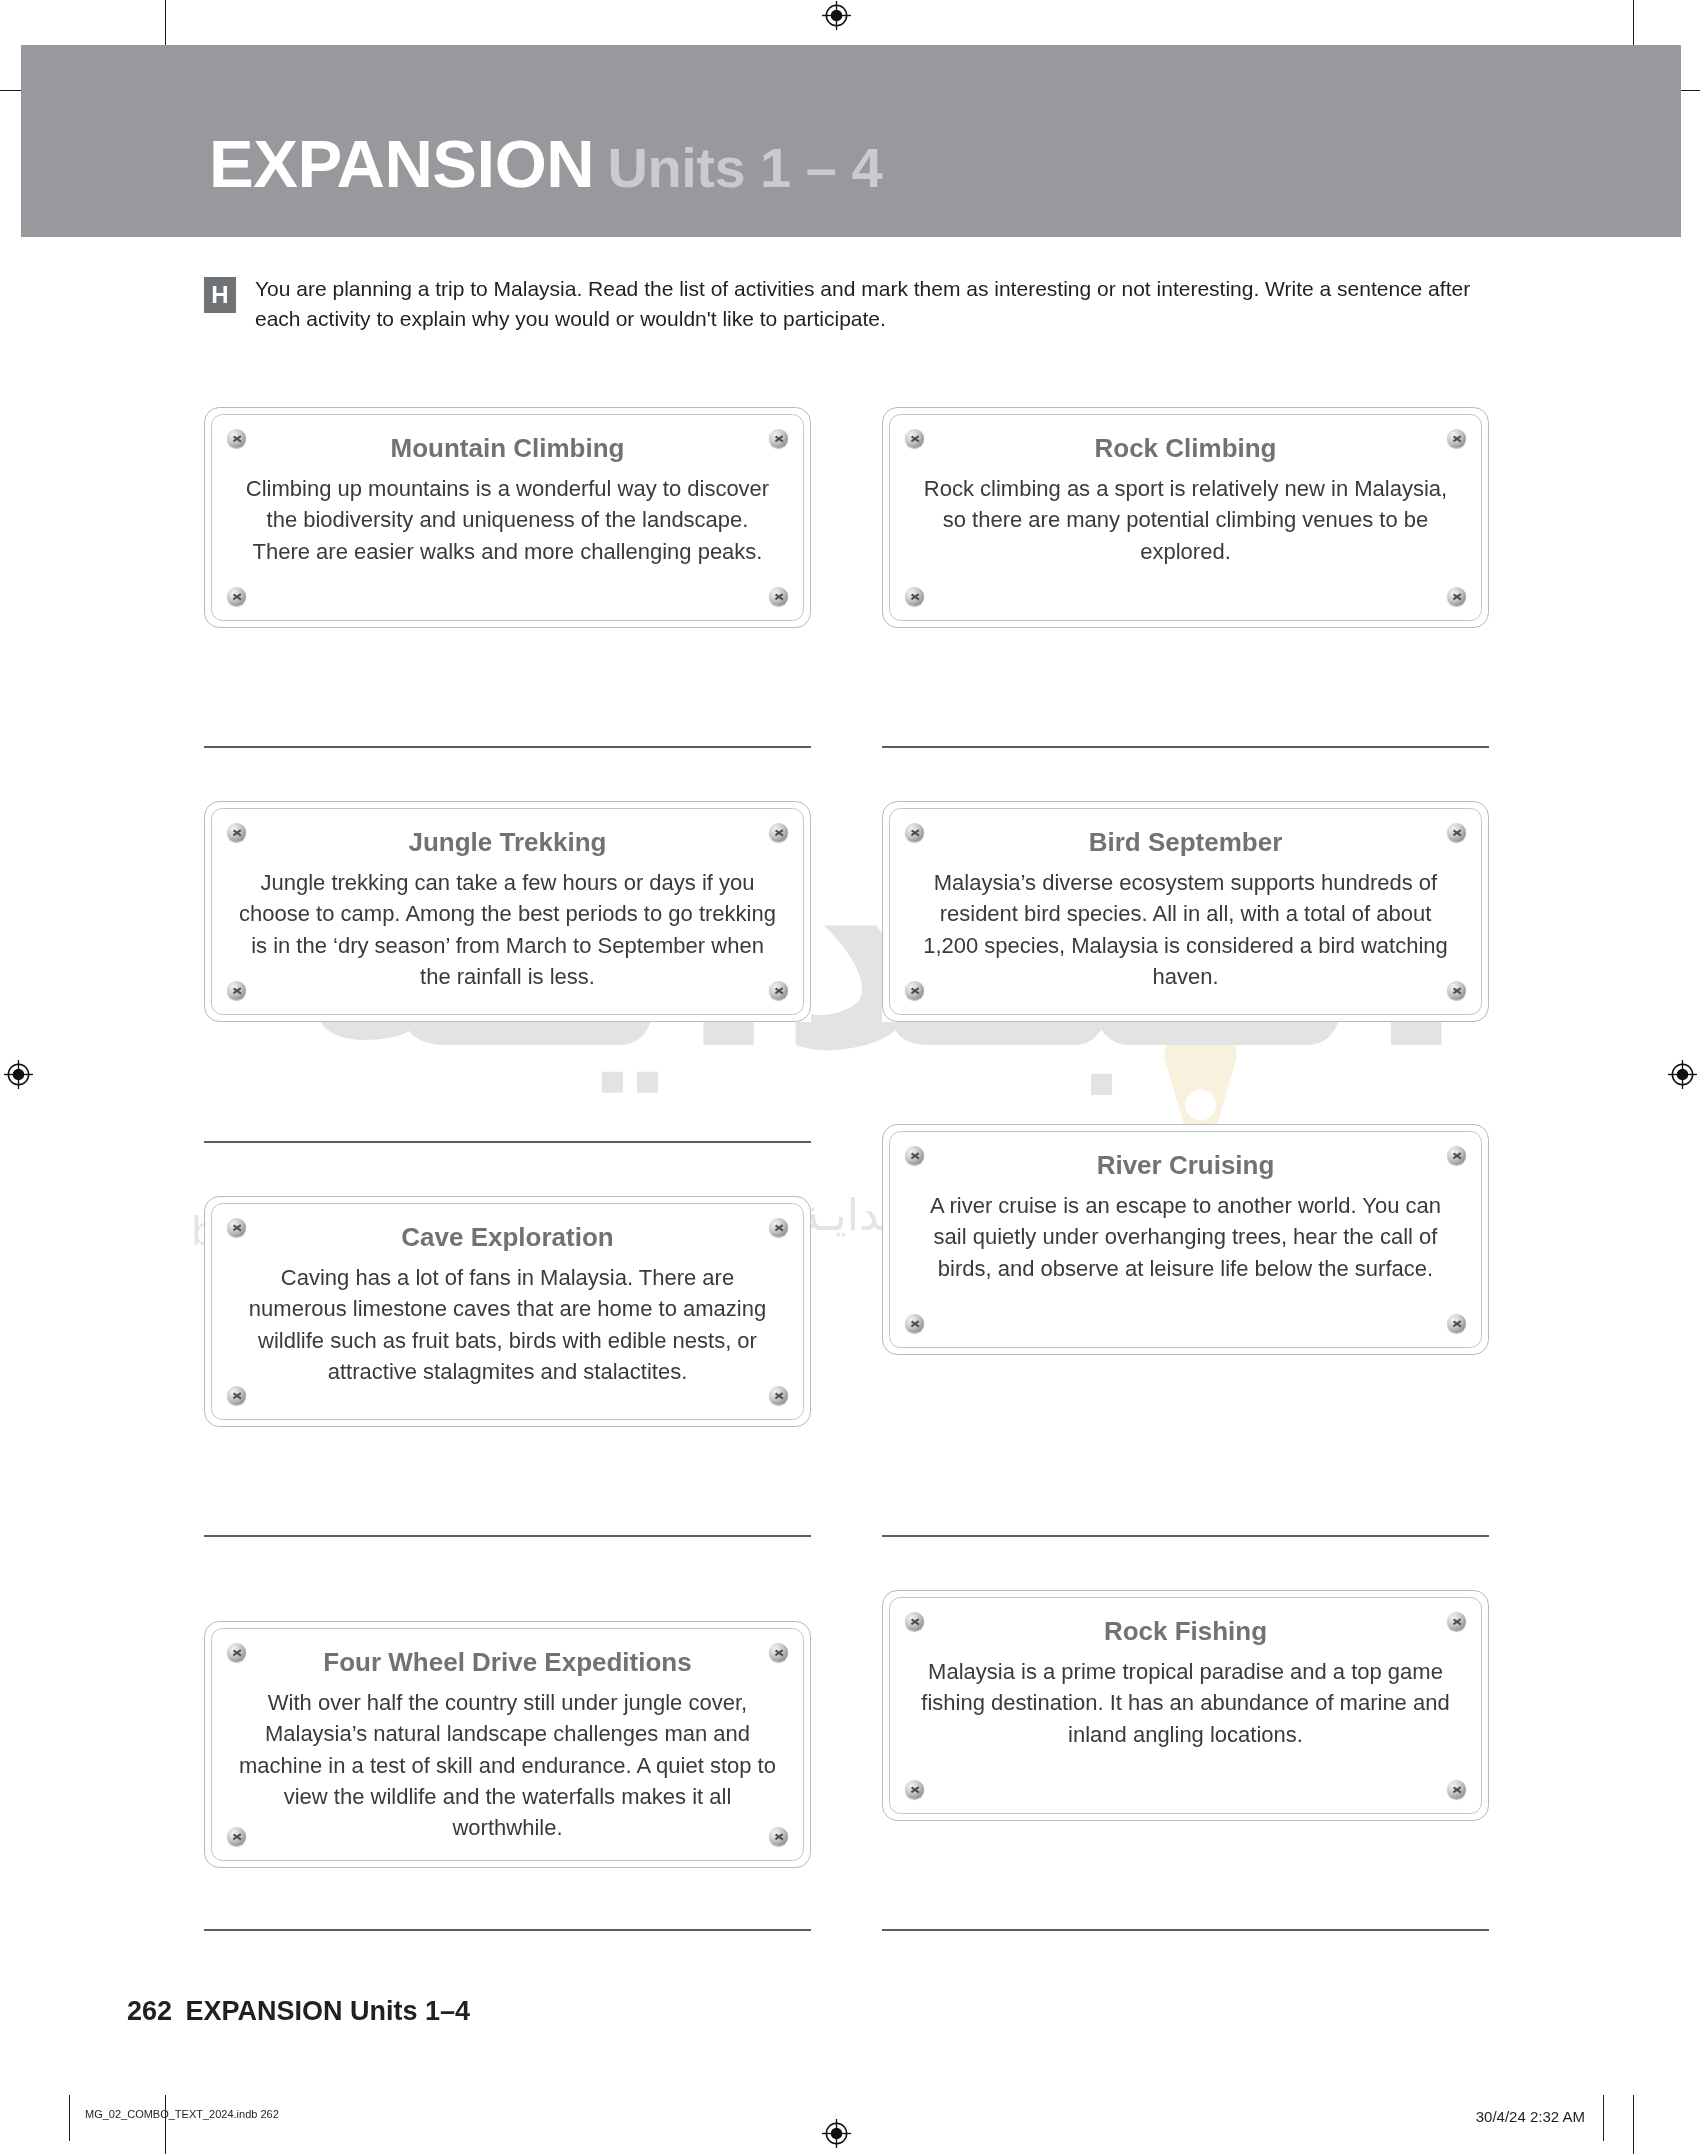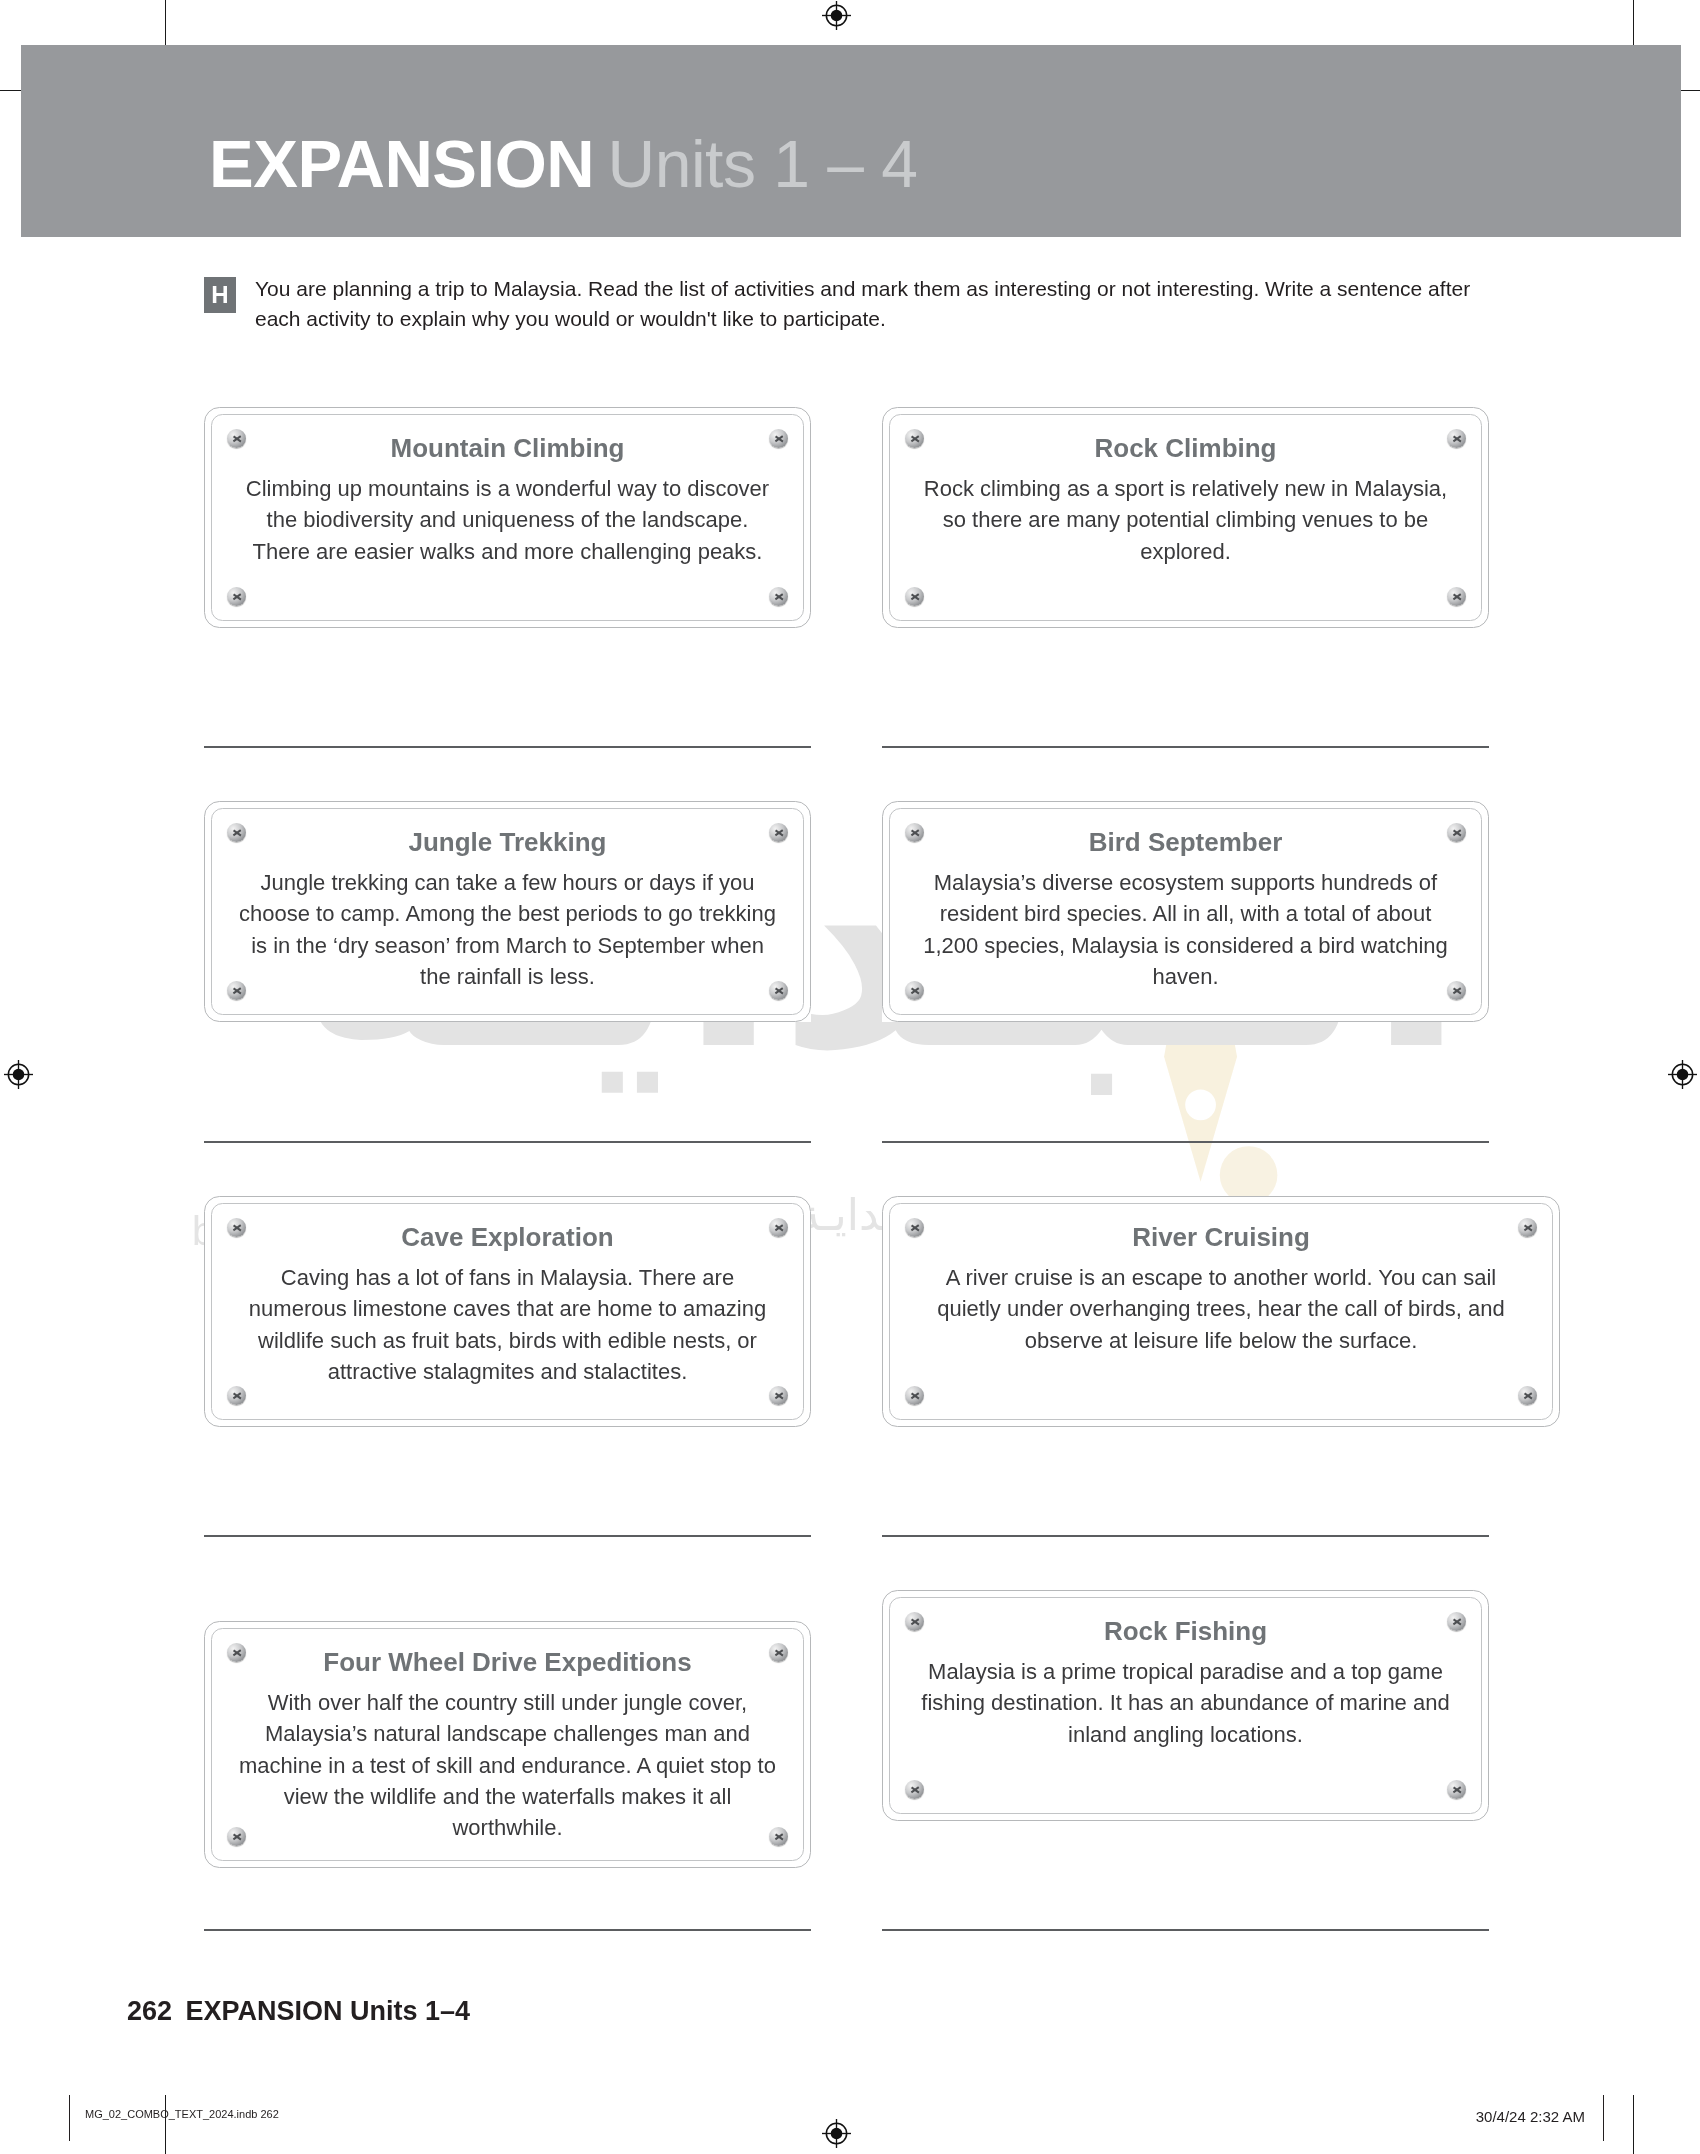--- a/index.html
+++ b/index.html
@@ -28,22 +28,22 @@
     position: absolute; left: 188px; top: 85px;
     white-space: nowrap;
     font-size: 65px; line-height: 1;
     letter-spacing: -0.5px;
   }
   #header-title .main {
     font-weight: bold; color: #ffffff;
     font-size: 67px;
   }
   #header-title .sub {
-    font-weight: normal; color: #c9cbcd;
-    font-size: 66px; margin-left: 13.4px;
+    font-weight: bold; color: #c9cbcd;
+    font-size: 56px; margin-left: 13.4px;
   }
 
   
   #instruction {
     position: absolute; left: 204px; top: 274px;
     width: 1278px;
     display: flex; align-items: flex-start;
   }
   #instruction-badge {
     flex: 0 0 auto;
@@ -291,21 +291,21 @@
     <div class="screw" style="left:23px;  top:22px;"></div>
     <div class="screw" style="right:23px; top:22px;"></div>
     <div class="screw" style="left:23px;  bottom:22px;"></div>
     <div class="screw" style="right:23px; bottom:22px;"></div>
     <div class="card-content">
       <div class="card-title">Cave Exploration</div>
       <div class="card-body">Caving has a lot of fans in Malaysia. There are numerous limestone caves that are home to amazing wildlife such as fruit bats, birds with edible nests, or attractive stalagmites and stalactites.</div>
     </div>
   </div>
 
-  <div class="card" style="left:882px; top:1196px; width:678px; height:231px;">
+  <div class="card" style="left:882px; top:1124px; width:607px; height:231px;">
     <div class="plaque-outer"></div>
     <div class="plaque-inner"></div>
     <div class="screw" style="left:23px;  top:22px;"></div>
     <div class="screw" style="right:23px; top:22px;"></div>
     <div class="screw" style="left:23px;  bottom:22px;"></div>
     <div class="screw" style="right:23px; bottom:22px;"></div>
     <div class="card-content">
       <div class="card-title">River Cruising</div>
       <div class="card-body">A river cruise is an escape to another world. You can sail quietly under overhanging trees, hear the call of birds, and observe at leisure life below the surface.</div>
     </div>

